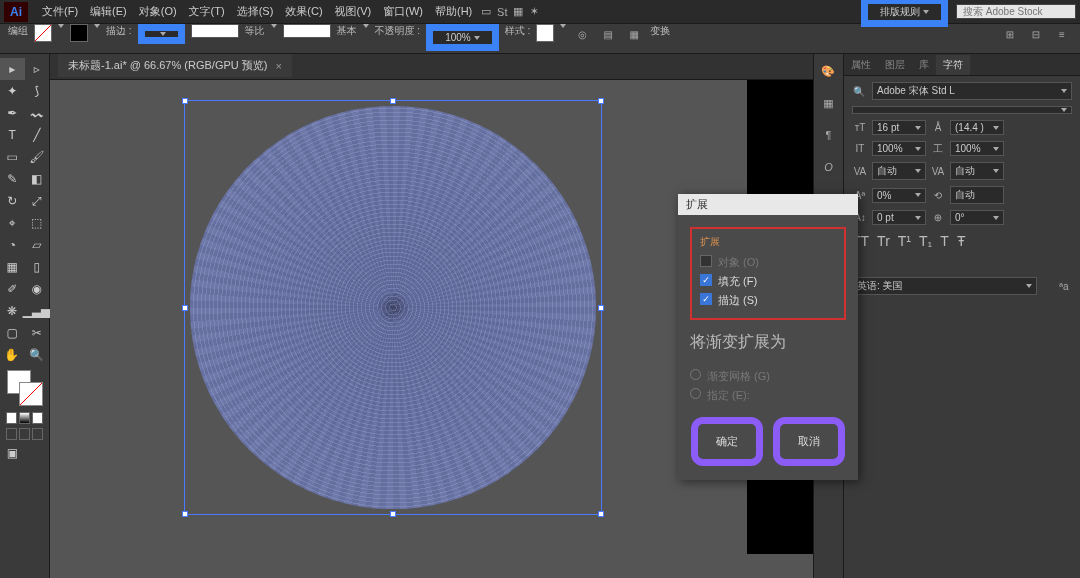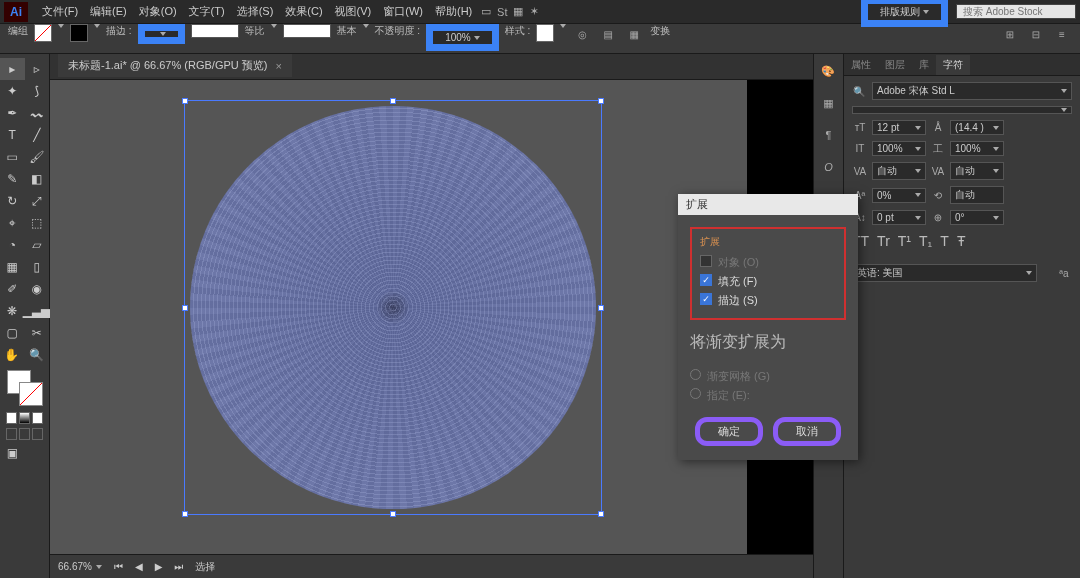--- a/index.html
+++ b/index.html
@@ -52,33 +52,33 @@
 .dialog-body{padding:12px 12px 14px}
 .redbox{border:2px solid #d03030;padding:6px 8px;margin-bottom:12px}
 .sec-label{color:#d89050;font-size:10px;margin-bottom:6px}
 .chk-row{display:flex;align-items:flex-start;gap:6px;margin:4px 0;font-size:11px;color:#ddd}
 .chk-row.dis{color:#777}
 .chk{width:12px;height:12px;background:#3a75d8;display:flex;align-items:center;justify-content:center;color:#fff;font-size:9px}
 .chk.off{background:#333;border:1px solid #666}
 .radio{width:11px;height:11px;border:1px solid #777;border-radius:50%}
 .subhead{color:#bbb;font-size:16px;margin:6px 0 16px}
 .dlg-btns{display:flex;gap:10px;margin-top:14px;justify-content:center}
-.dlg-btn{border:5px solid #8b5cf6;border-radius:12px;padding:2px 18px;color:#ddd;font-size:11px;background:transparent;cursor:pointer}
+.dlg-btn{border:7px solid #8b5cf6;border-radius:12px;padding:10px 18px;color:#ddd;font-size:11px;background:transparent;cursor:pointer}
 .right-dock{width:30px;background:#3a3a3a;border-left:1px solid #1a1a1a;display:flex;flex-direction:column;align-items:center;padding-top:8px;gap:14px}
 .dock-ic{width:18px;height:18px;color:#aaa;display:flex;align-items:center;justify-content:center}
 .panels{width:237px;background:#3a3a3a;border-left:1px solid #1a1a1a;display:flex;flex-direction:column;font-size:10px}
 .panel-tabs{display:flex;background:#2f2f2f;border-bottom:1px solid #1a1a1a;height:22px;align-items:flex-end}
 .ptab{padding:3px 7px;color:#888;font-size:10px}
 .ptab.active{background:#3a3a3a;color:#ddd}
 .panel-body{padding:6px 8px;display:flex;flex-direction:column;gap:6px}
 .prow{display:flex;align-items:center;gap:4px}
 .pfield{background:#2a2a2a;border:1px solid #555;color:#ccc;padding:1px 4px;flex:1;font-size:10px;display:flex;align-items:center;justify-content:space-between}
 .plabel-ic{width:16px;color:#aaa;font-size:10px;text-align:center}
 .ttrow{display:flex;gap:8px;color:#bbb;font-size:14px;padding:2px 0}
-.lang-row{display:flex;align-items:center;gap:19px;margin-top:7px}
+.lang-row{display:flex;align-items:center;gap:19px;margin-top:20px}
 </style>
 </head>
 <body>
 
 <div class="menubar">
   <div class="ai-logo">Ai</div>
   <div class="menu-item">文件(F)</div>
   <div class="menu-item">编辑(E)</div>
   <div class="menu-item">对象(O)</div>
   <div class="menu-item">文字(T)</div>
@@ -227,31 +227,20 @@
           <div class="handle h-ml"></div>
           <div class="handle h-mr"></div>
           <div class="handle h-bl"></div>
           <div class="handle h-bm"></div>
           <div class="handle h-br"></div>
         </div>
         <div class="spiro"></div>
       </div>
     </div>
     <div class="dark-strip"></div>
-    <div class="statusbar">
-      <div class="zoom">
-          <span>66.67%</span>
-          <span class="arrow"></span>
-        </div>
-      <span>⏮</span>
-      <span>◀</span>
-      <span>▶</span>
-      <span>⏭</span>
-      <span>选择</span>
-    </div>
 
     <div class="dialog">
       <div class="dialog-title">扩展</div>
       <div class="dialog-body">
         <div class="redbox">
           <div class="sec-label">扩展</div>
           <div class="chk-row dis">
               <span class="chk off"></span>
               <span>对象 (O)</span>
             </div>
@@ -315,21 +304,21 @@
         </div>
       <div class="prow">
           <div class="pfield">
             <span></span>
             <span class="arrow"></span>
           </div>
         </div>
       <div class="prow">
         <span class="plabel-ic">тT</span>
           <div class="pfield" style="flex:0 0 54px">
-            <span>12 pt</span>
+            <span>16 pt</span>
             <span class="arrow"></span>
           </div>
         <span class="plabel-ic">Å</span>
           <div class="pfield" style="flex:0 0 54px">
             <span>(14.4 )</span>
             <span class="arrow"></span>
           </div>
       </div>
       <div class="prow">
         <span class="plabel-ic">IT</span>

